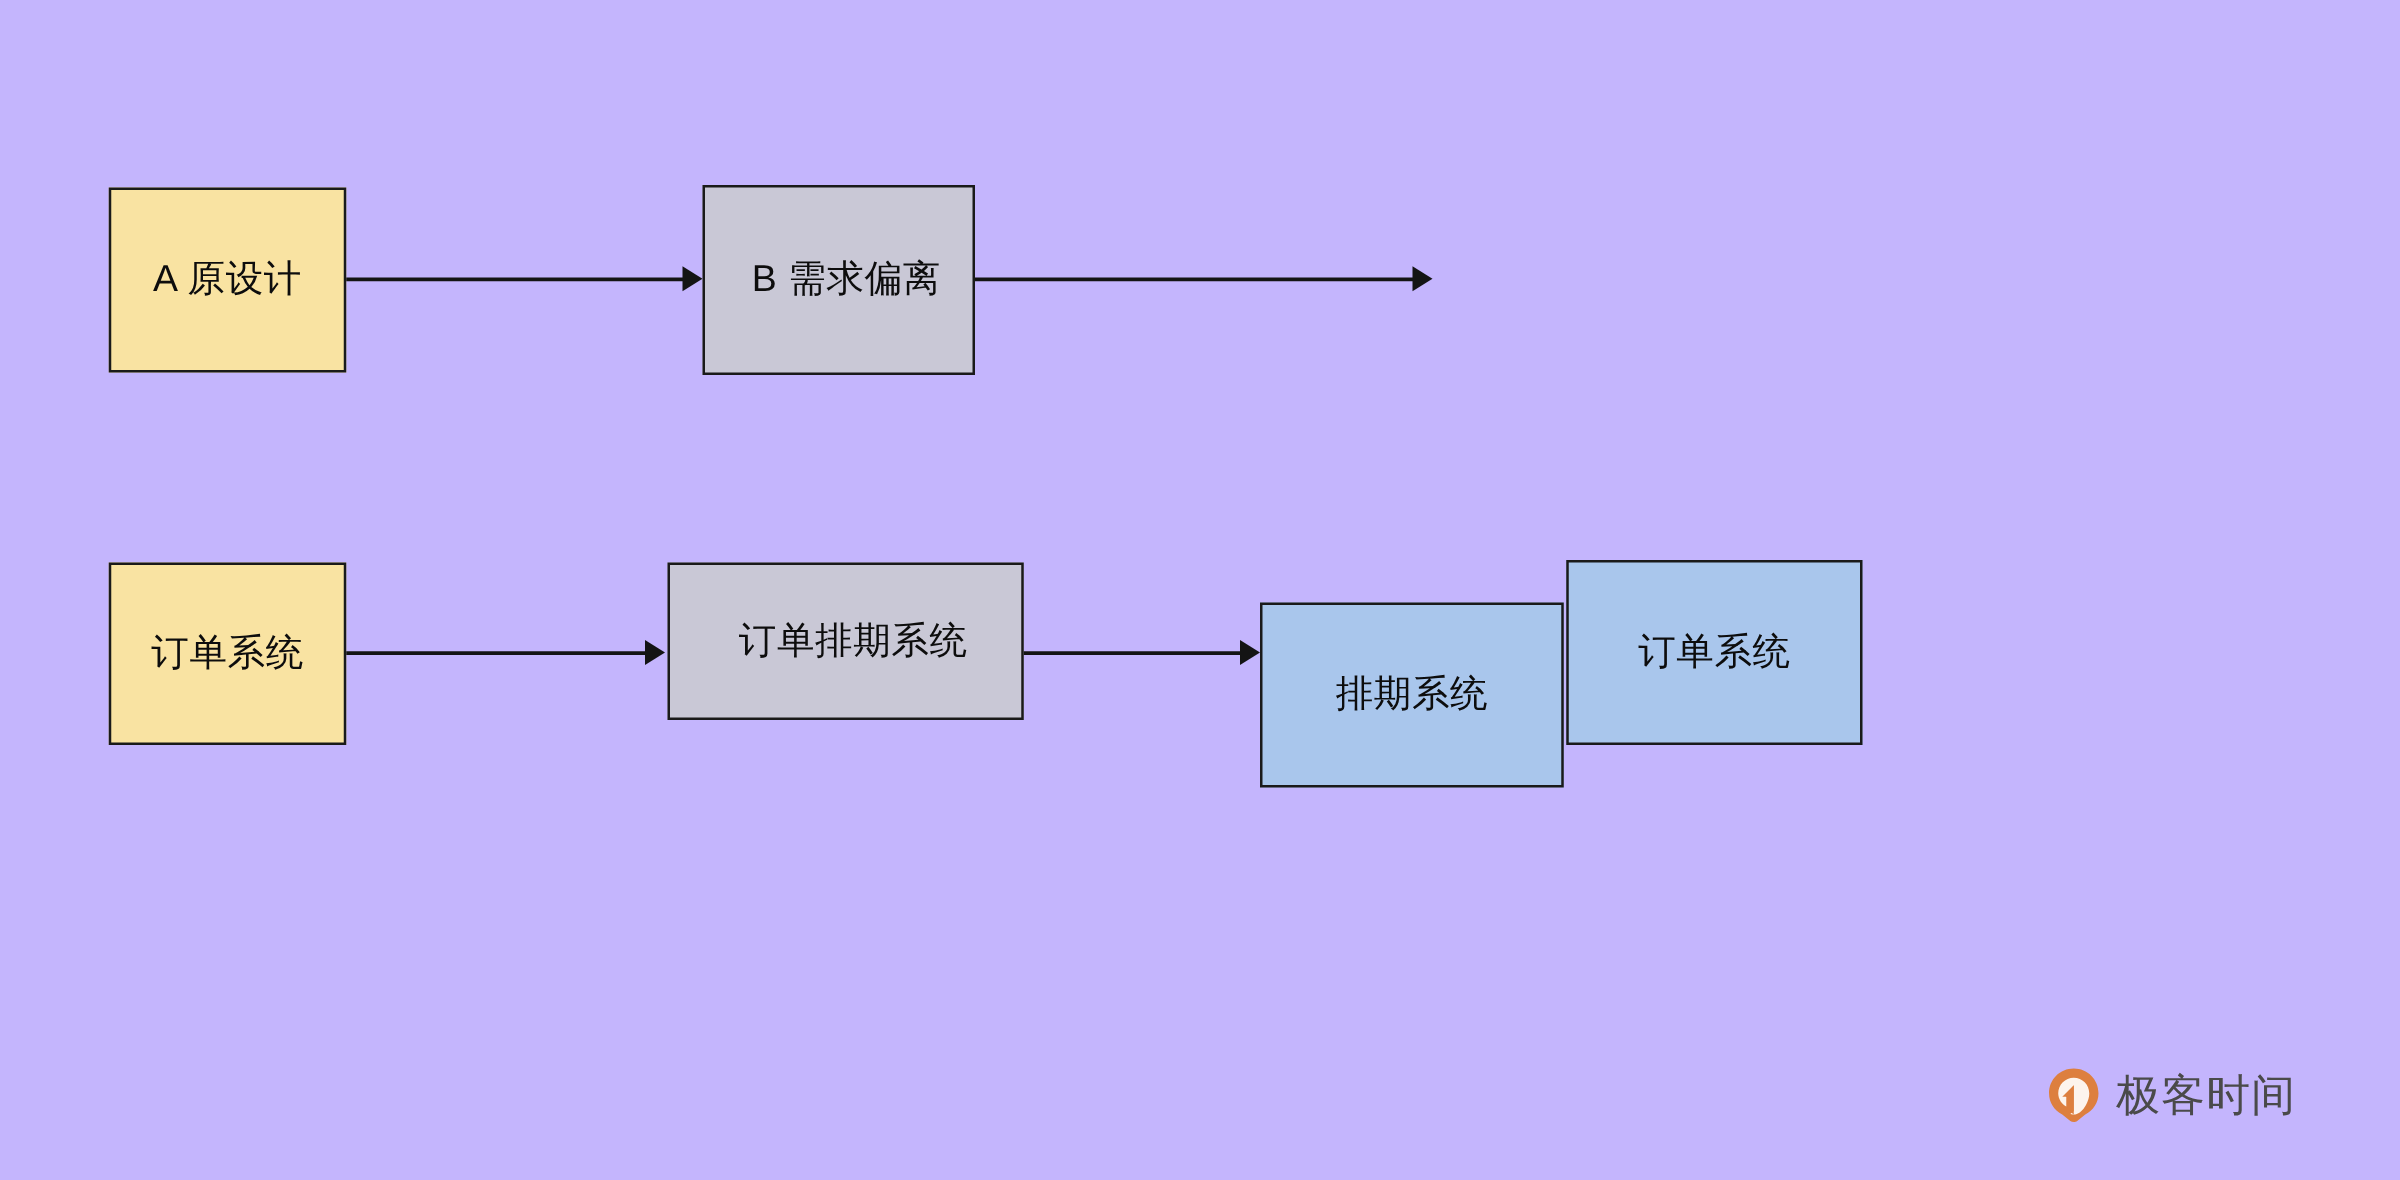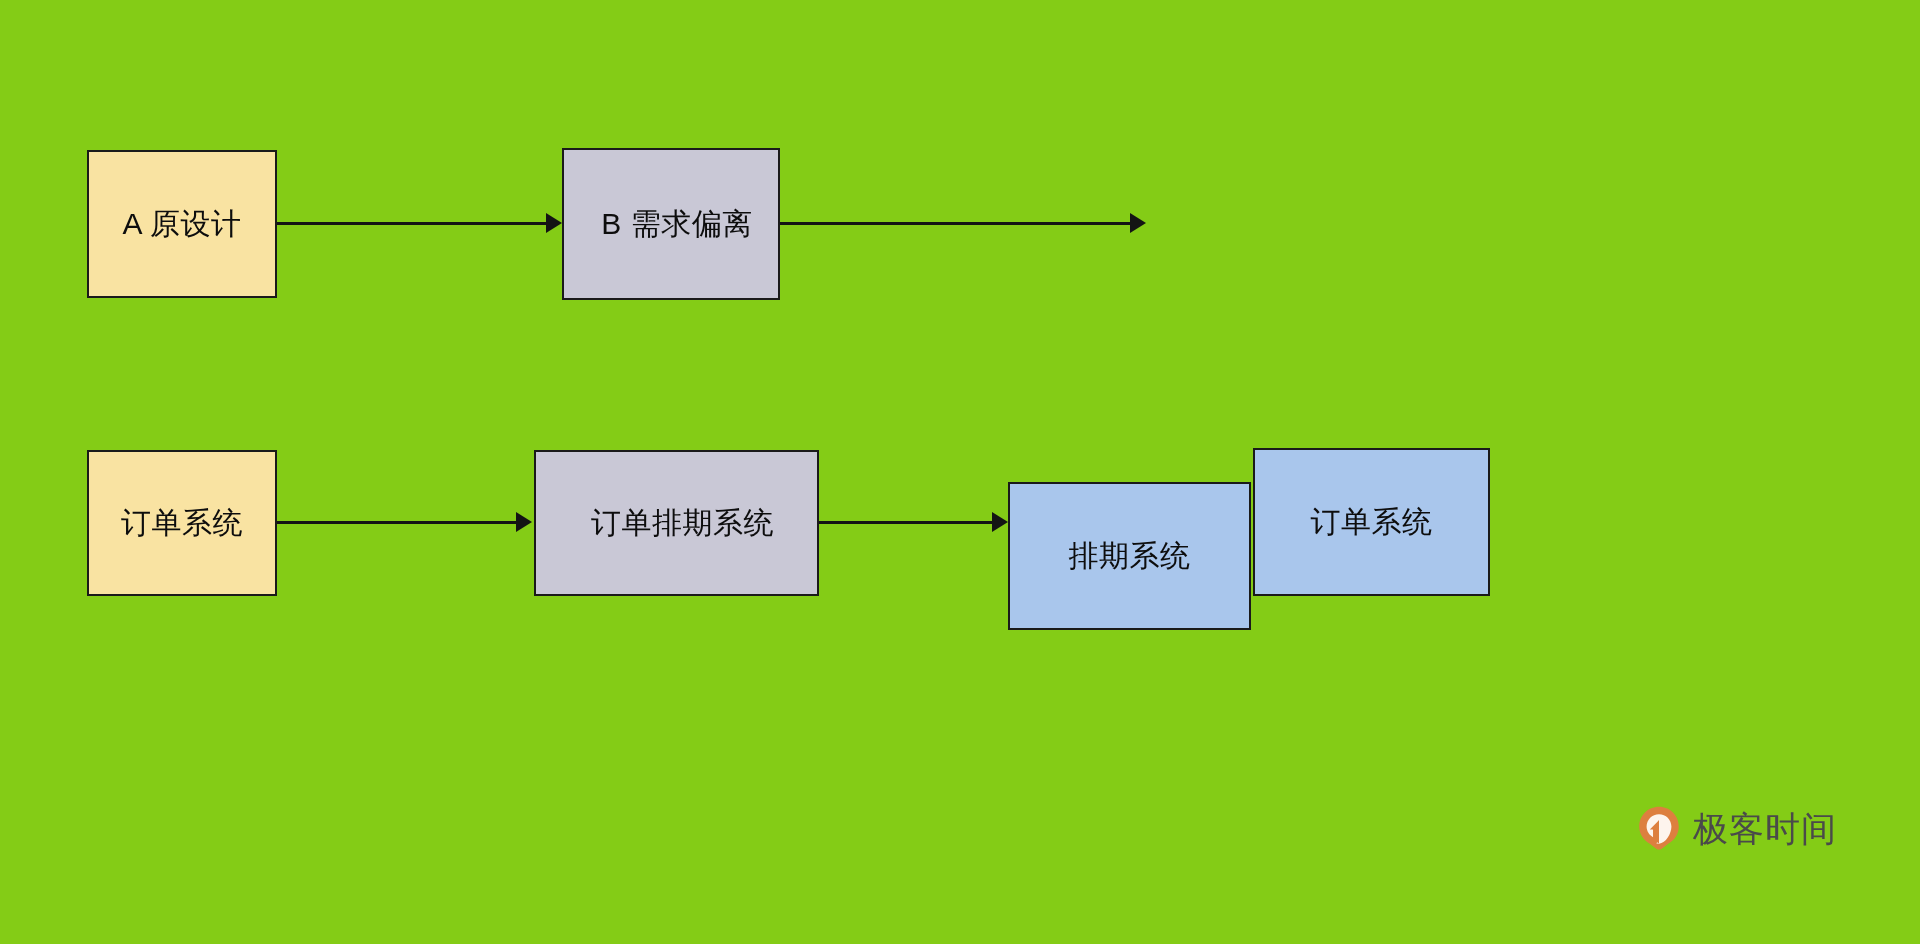--- a/index.html
+++ b/index.html
@@ -11,21 +11,21 @@
   body {
     width: 1920px;
     height: 944px;
     overflow: hidden;
     font-family: "Liberation Sans", "DejaVu Sans", sans-serif;
   }
   #canvas {
     position: relative;
     width: 1920px;
     height: 944px;
-    background: #84cc16;
+    background: #c4b5fd;
   }
 
   
   .node {
     position: absolute;
     box-sizing: border-box;
     border: 2px solid #1a1a1a;
     display: flex;
     align-items: center;
     justify-content: center;
@@ -43,21 +43,21 @@
   .fill-gray   { background: #c9c8d6; padding-left: 12px; }
   .fill-blue   { background: #a9c6ec; }
 
   
   #node-a { left: 87px;   top: 150px; width: 190px; height: 148px; font-size: 30px; }
   #node-b { left: 562px;  top: 148px; width: 218px; height: 152px; font-size: 30px; }
   #node-c { left: 1146px; top: 148px; width: 225px; height: 152px; font-size: 30px; }
 
   
   #node-d { left: 87px;   top: 450px; width: 190px; height: 146px; font-size: 30px; }
-  #node-e { left: 534px;  top: 450px; width: 285px; height: 146px; font-size: 30px; justify-content: center; }
+  #node-e { left: 534px;  top: 450px; width: 285px; height: 126px; font-size: 30px; justify-content: center; }
   #node-f { left: 1008px; top: 448px; width: 243px; height: 148px; font-size: 30px; margin-top: 34px; }
   #node-g { left: 1253px; top: 448px; width: 237px; height: 148px; font-size: 30px; }
 
   
   .connector {
     position: absolute;
     height: 3px;
     background: #141414;
   }
   .arrowhead {
@@ -78,21 +78,21 @@
   #edge-de-line  { left: 277px;  top: 521px; width: 240px; }
   #edge-de-head  { left: 516px;  top: 512px; }
 
   #edge-ef-line  { left: 819px;  top: 521px; width: 174px; }
   #edge-ef-head  { left: 992px;  top: 512px; }
 
   
   #logo {
     position: absolute;
     left: 1636px;
-    top: 805px;
+    top: 853px;
     display: flex;
     align-items: center;
     gap: 11px;
   }
   #logo-mark {
     width: 46px;
     height: 46px;
     flex: 0 0 auto;
   }
   #logo-text {

